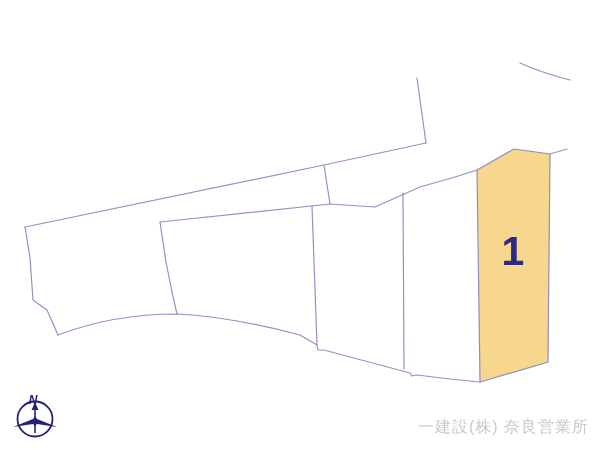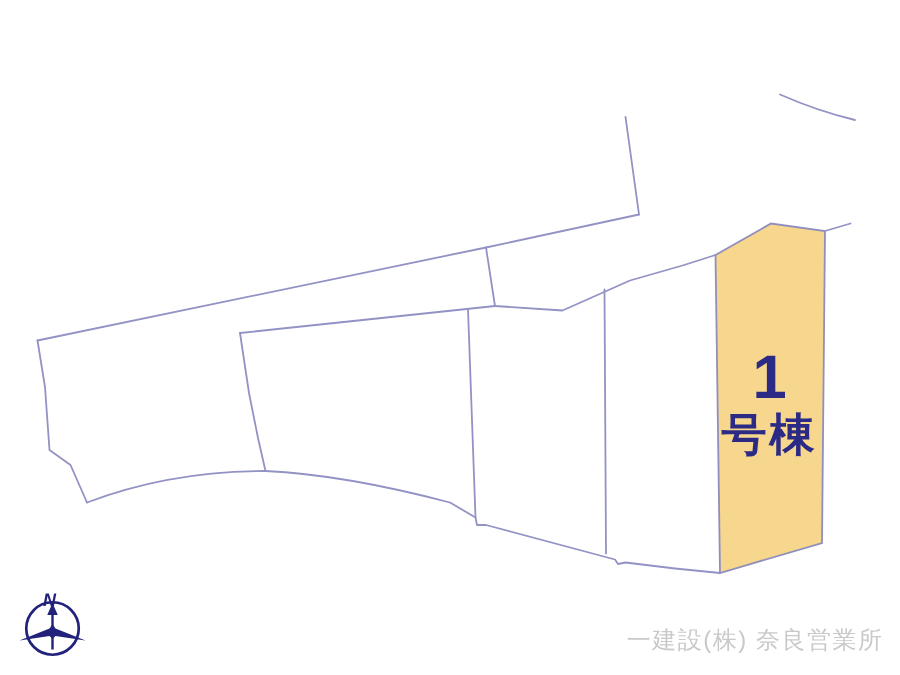--- a/index.html
+++ b/index.html
@@ -93,18 +93,17 @@
       <circle cx="35" cy="419" r="17.5" fill="none" stroke="#22227a" stroke-width="1.8"></circle>
       <text x="33" y="404" text-anchor="middle" font-size="12" font-style="italic" font-weight="bold" fill="#22227a" font-family="Liberation Sans, DejaVu Sans, sans-serif">N</text>
       <line x1="35" y1="406" x2="35" y2="433" stroke="#22227a" stroke-width="1.6"></line>
       <polygon points="35,402 31.5,410 38.5,410" fill="#22227a"></polygon>
       <polygon points="13,427 33,419 35,416 37,419 57,427 37,424 35,426 33,424" fill="#22227a"></polygon>
     </g>
   </svg>
 
   <div class="lot-label">
     <span class="lot-number">1</span>
-    <span class="lot-suffix">号棟</span>
   </div>
 
   <div class="credit">一建設(株) 奈良営業所</div>
 
 </div>
 
 </body></html>

